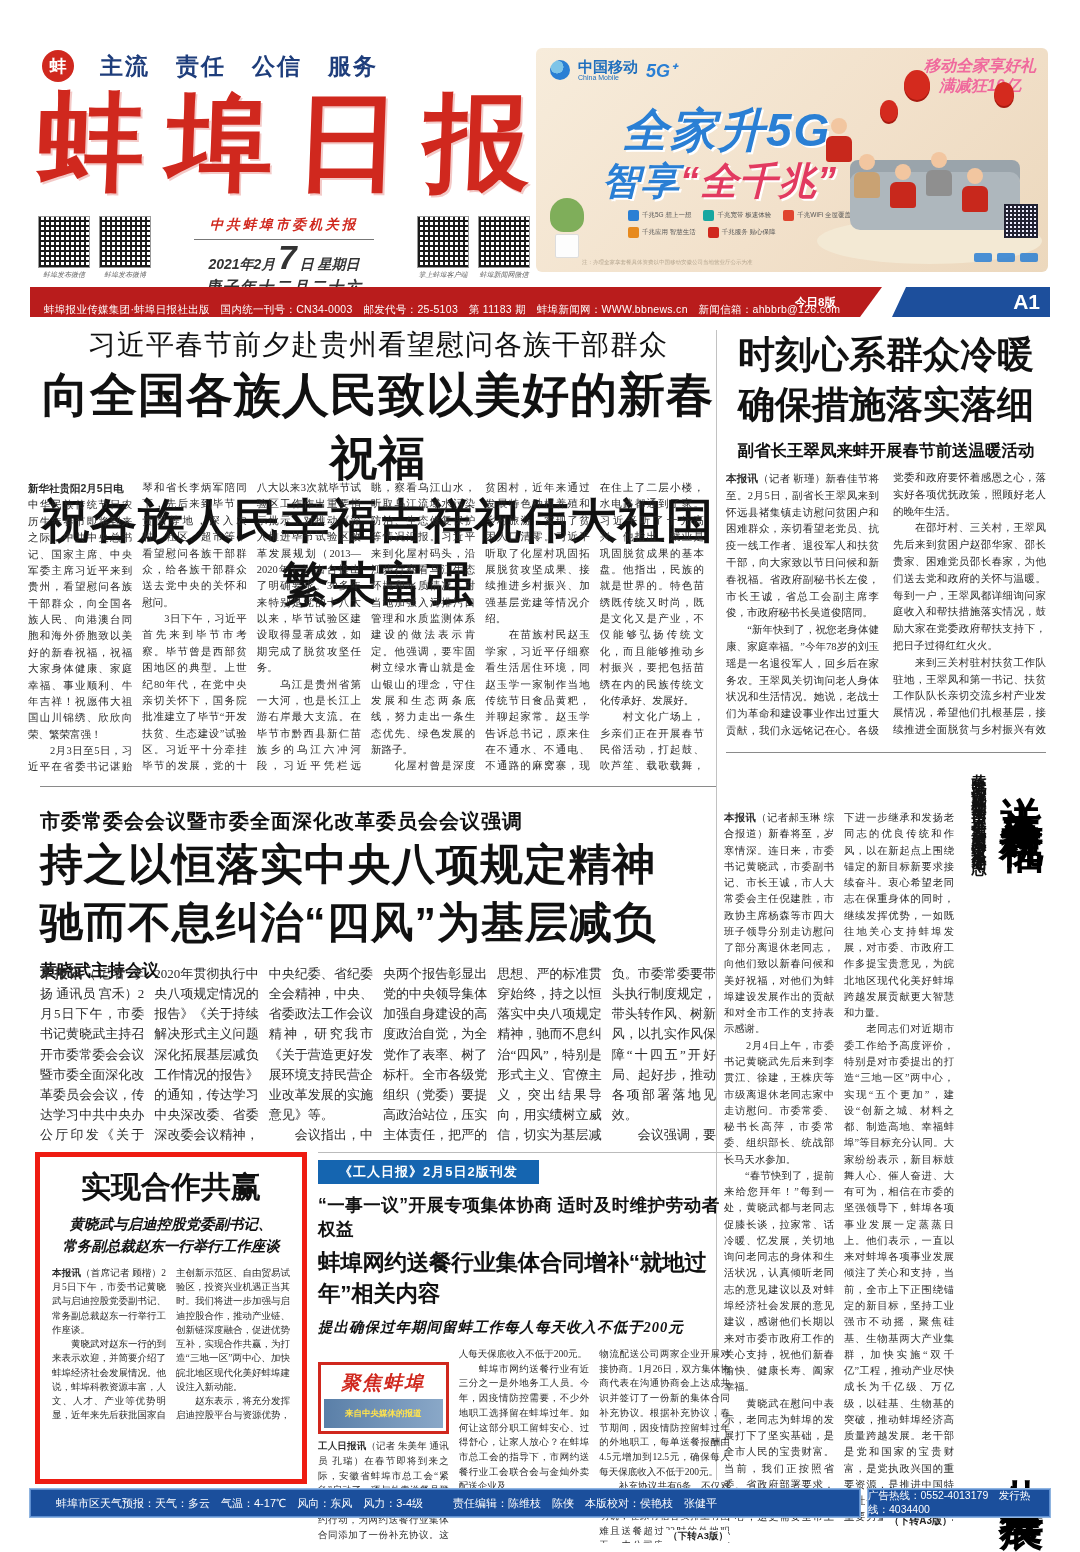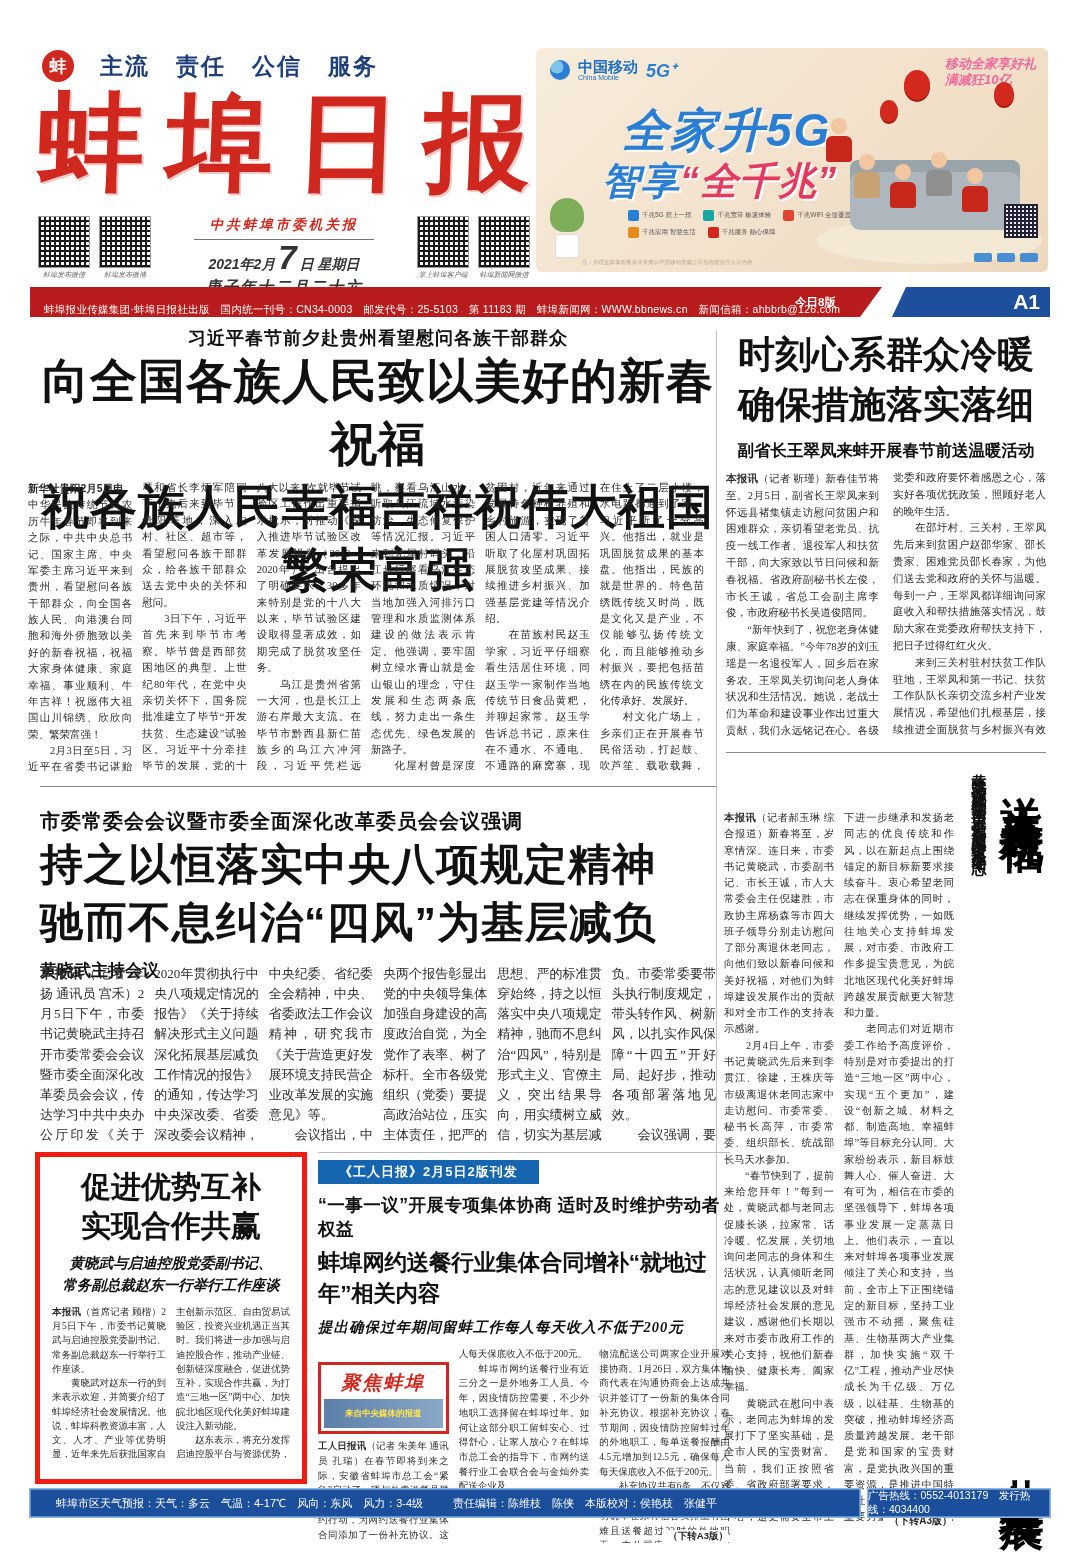--- a/index.html
+++ b/index.html
@@ -31,22 +31,22 @@
 
   
   .ad{position:absolute;left:536px;top:48px;width:512px;height:224px;border-radius:6px;overflow:hidden;
       background:linear-gradient(135deg,#f7ecdb 0%,#f2e1cb 55%,#ecd8bd 100%);}
   .ad-brand{position:absolute;left:14px;top:10px;display:flex;align-items:center;gap:8px;}
   .ad-logo-mark{width:20px;height:20px;border-radius:50%;
       background:radial-gradient(circle at 35% 35%,#7ec4e8 0 35%,#2a7fd4 36% 100%);}
   .ad-brand-cn{color:#1f6fbe;font-weight:900;font-size:15px;line-height:1;}
   .ad-brand-en{color:#1f6fbe;font-size:7px;}
   .ad-5g{color:#2a7fd4;font-weight:900;font-size:18px;font-style:italic;}
-  .ad-promo{position:absolute;right:12px;top:8px;text-align:left;color:#f0699d;font-weight:900;
-      font-size:13px;line-height:1.25;font-style:italic;}
+  .ad-promo{position:absolute;right:12px;top:8px;text-align:center;color:#f0699d;font-weight:900;
+      font-size:16px;line-height:1.25;font-style:italic;}
   .ad-h1{position:absolute;left:86px;top:52px;font-size:46px;font-weight:900;font-style:italic;
       color:#2a7fd4;letter-spacing:2px;text-shadow:2px 2px 0 #fff;}
   .ad-h2{position:absolute;left:66px;top:108px;font-size:38px;font-weight:900;font-style:italic;
       color:#2a7fd4;text-shadow:2px 2px 0 #fff;letter-spacing:1px;}
   .ad-h2 .gx{color:#e23a60;}
   .ad-icons{position:absolute;left:92px;top:162px;width:230px;display:flex;flex-wrap:wrap;gap:6px 12px;}
   .ad-ic{display:flex;align-items:center;gap:3px;font-size:6.5px;color:#555;}
   .ad-ic i{width:11px;height:11px;border-radius:2px;display:inline-block;}
   .ic0{background:#2a7fd4;} .ic1{background:#18a7a0;} .ic2{background:#e0452f;}
   .ic3{background:#e78a1e;} .ic4{background:#d0281e;}
@@ -81,21 +81,21 @@
       font-size:21px;font-weight:900;clip-path:polygon(14px 0,100% 0,100% 100%,0 100%);}
 
   
   .vrule{position:absolute;left:716px;top:330px;height:1150px;border-left:1px solid #c2c2c2;}
   .hrule1{position:absolute;left:40px;top:786px;width:676px;border-top:1px solid #8a8a8a;}
   .hrule2{position:absolute;left:726px;top:752px;width:320px;border-top:1px solid #8a8a8a;}
   .hrule3{position:absolute;left:318px;top:1152px;width:412px;border-top:1px solid #bbb;}
 
   
   .lead-art{position:absolute;left:40px;top:326px;width:676px;text-align:center;color:#111;}
-  .kicker{font-size:18px;font-weight:700;letter-spacing:1px;}
+  .kicker{font-size:28px;font-weight:400;letter-spacing:1px;}
   .big-h{font-size:47px;font-weight:900;line-height:1.34;letter-spacing:1px;}
   .rt-art{position:absolute;left:726px;top:330px;width:320px;text-align:center;color:#111;}
   .rt-h{font-size:37px;font-weight:900;line-height:1.35;}
   .rt-sub{font-size:16.5px;font-weight:700;margin-top:10px;}
 
   
   .bodycols{font-family:"Liberation Serif",serif;color:#2b2b2b;text-align:justify;overflow:hidden;
       white-space:pre-line;}
   .bodycols b{font-family:"Liberation Sans",sans-serif;font-weight:700;}
   .main-body{position:absolute;left:28px;top:480px;width:676px;height:300px;
@@ -352,21 +352,20 @@
       <div class="rb-jump">（下转A3版）</div>
     </div>
     <div class="rb-vsub">黄晓武王诚倪建胜杨森等市四大班子领导看望慰问市级离退休老同志</div>
     <div class="rb-vtitle">
       <div class="rb-vt">送上新春祝福</div>
       <div class="rb-vt">共叙蚌埠发展</div>
     </div>
   </div>
 
   <div class="bl-art">
-    <div class="bl-h">促进优势互补</div>
     <div class="bl-h">实现合作共赢</div>
     <div class="bl-sub">
       <div>黄晓武与启迪控股党委副书记、</div>
       <div>常务副总裁赵东一行举行工作座谈</div>
     </div>
     <div class="bodycols bl-body"><b>本报讯</b><span>（首席记者 顾楷）2月5日下午，市委书记黄晓武与启迪控股党委副书记、常务副总裁赵东一行举行工作座谈。
 　　黄晓武对赵东一行的到来表示欢迎，并简要介绍了蚌埠经济社会发展情况。他说，蚌埠科教资源丰富，人文、人才、产业等优势明显，近年来先后获批国家自主创新示范区、自由贸易试验区，投资兴业机遇正当其时。我们将进一步加强与启迪控股合作，推动产业链、创新链深度融合，促进优势互补，实现合作共赢，为打造“三地一区”两中心、加快皖北地区现代化美好蚌埠建设注入新动能。
 　　赵东表示，将充分发挥启迪控股平台与资源优势，以真诚务实的态度推进与蚌埠的各项合作，加快项目落地见效，在科技成果转化、产业园区运营等方面深化合作，携手实现更大发展。市领导高萍、张晓静参加座谈。</span></div>
   </div>
 

